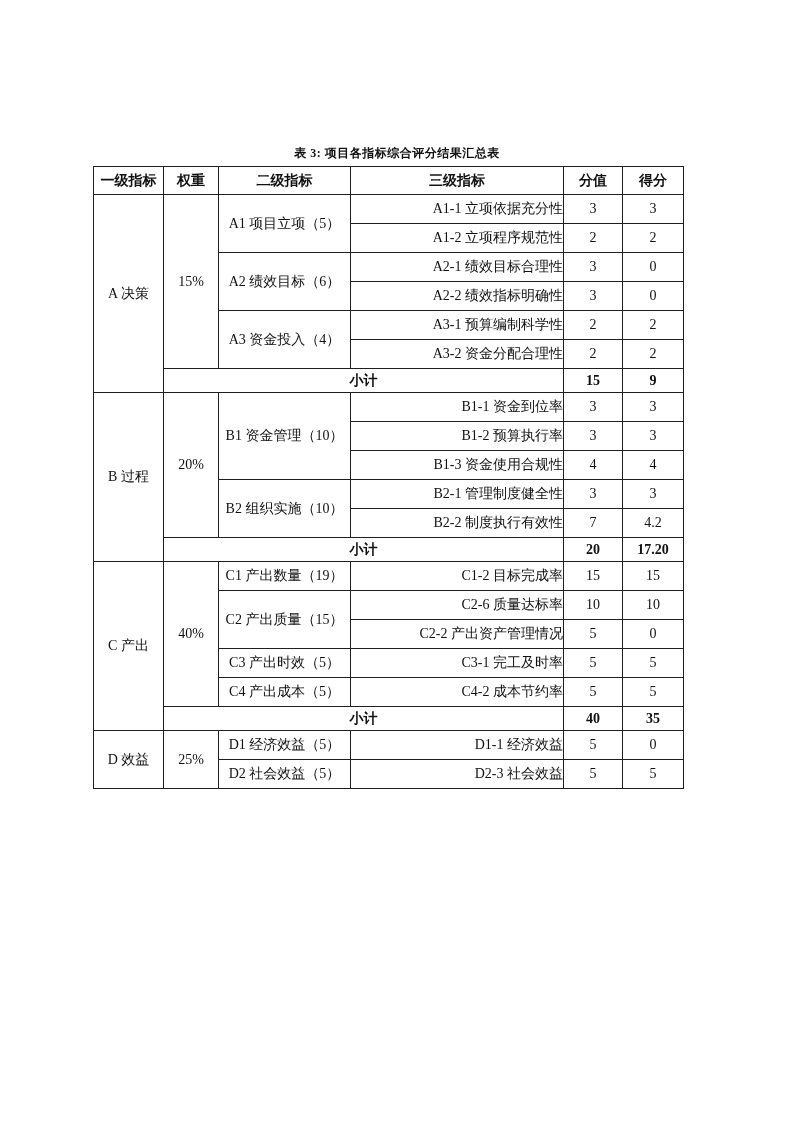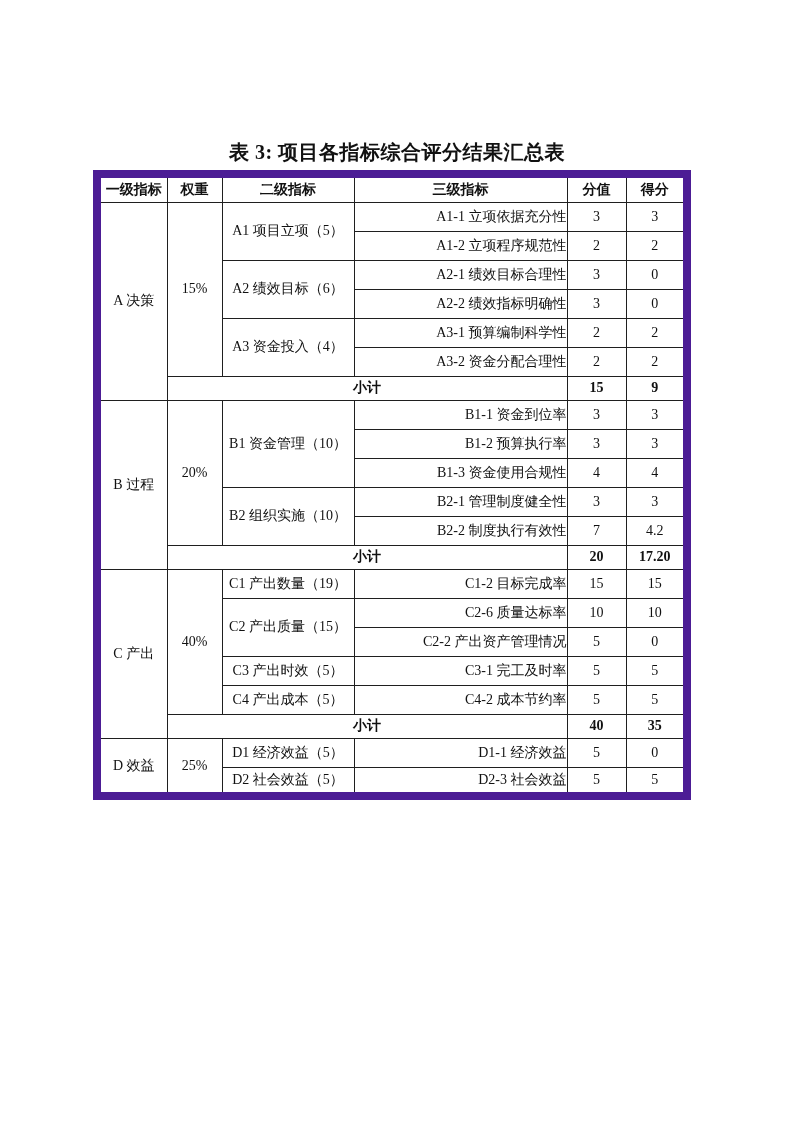--- a/index.html
+++ b/index.html
@@ -20,31 +20,31 @@
   p.para {
     margin: 0;
     font-size: 21px;
     line-height: 40px;
     text-align: justify;
     text-align-last: left;
     text-indent: 2em;
     letter-spacing: 0.5px;
   }
   .table-title {
-    font-size: 20px;
+    font-size: 12px;
     font-weight: bold;
     text-align: center;
-    margin: 16px 0 4px 0;
+    margin: 22px 0 4px 0;
     letter-spacing: 0.5px;
   }
   table.score-table {
     border-collapse: collapse;
     table-layout: fixed;
     width: 590px;
-    border: 8px solid #4c1d95;
+    border: 1px solid #4c1d95;
   }
   .score-table th, .score-table td {
     border: 1px solid #1f1f1f;
     font-size: 14px;
     padding: 0;
     vertical-align: middle;
     overflow: hidden;
     line-height: 1.25;
   }
   .score-table th {

